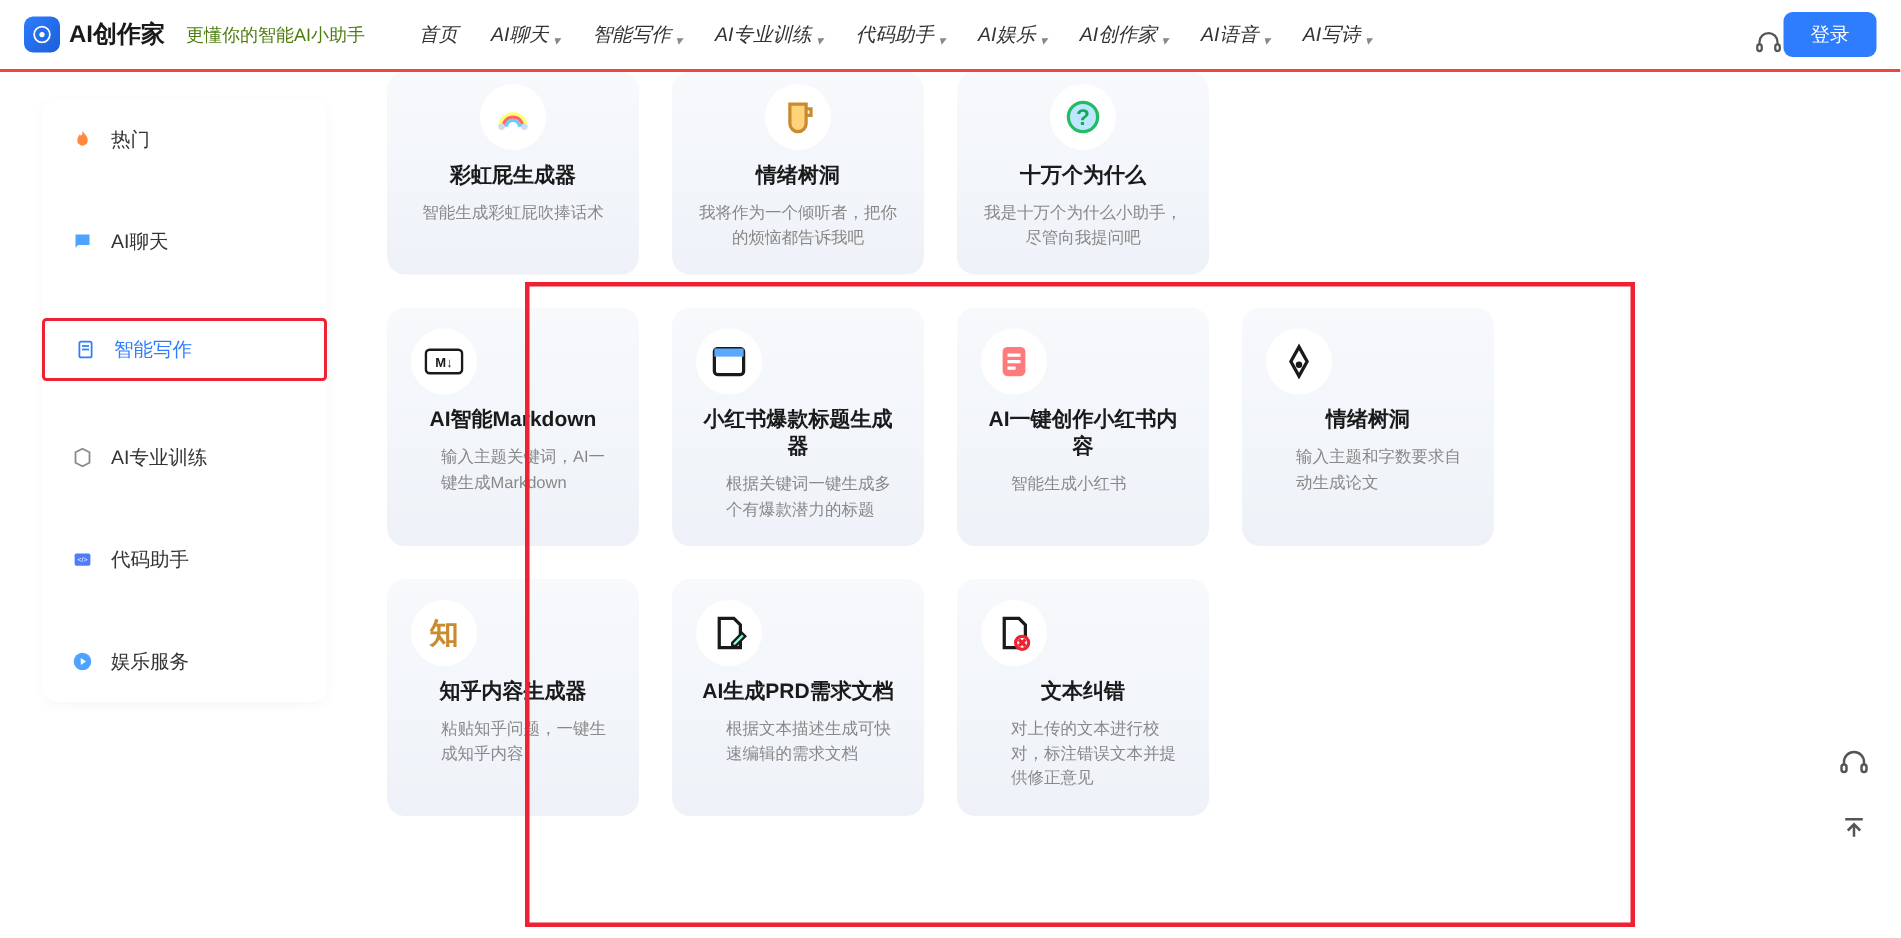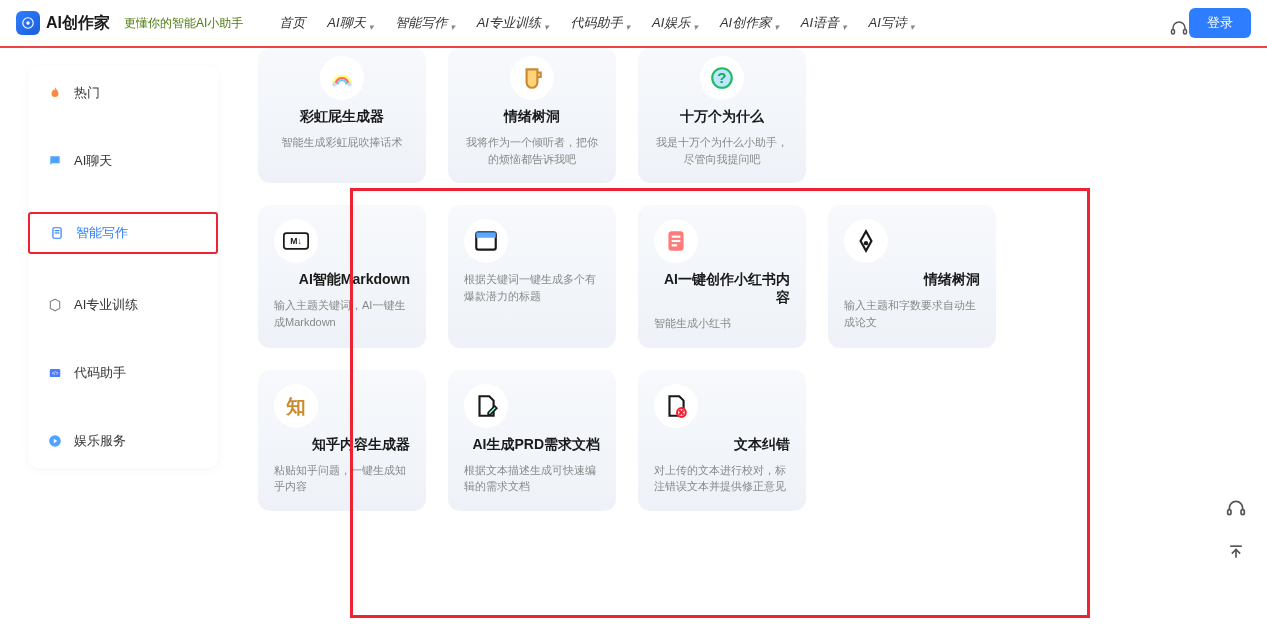--- a/index.html
+++ b/index.html
@@ -61,23 +61,23 @@
   display: flex; flex-direction: column;
 }
 .row.top .card { padding-top: 8px; }
 .card-icon {
   width: 44px; height: 44px; border-radius: 50%; background: #fff;
   display: flex; align-items: center; justify-content: center; margin-bottom: 8px;
   align-self: center;
 }
 .card-icon.left { align-self: flex-start; }
 .card-title { font-size: 14px; font-weight: 600; color: #1a1a1a; margin-bottom: 8px; text-align: center; }
-.card-title.left { text-align: right; }
+.card-title.left { text-align: center; }
 .card-desc { font-size: 11px; color: #888; line-height: 1.5; text-align: center; }
-.card-desc.left { text-align: left; }
+.card-desc.left { text-align: left; margin-left: 20px; }
 .redbox {
   border: 3px solid #e23; position: absolute; pointer-events: none;
 }
 .redbox.main-box { top: 188px; left: 350px; width: 740px; height: 430px; }
 .float-icons {
   position: absolute; right: 18px; bottom: 60px; display: flex; flex-direction: column; gap: 18px;
 }
 .float-icon {
   width: 26px; height: 26px; display: flex; align-items: center; justify-content: center;
   color: #555; cursor: pointer;
@@ -255,20 +255,21 @@
           <div class="card-title left">AI智能Markdown</div>
           <div class="card-desc left">输入主题关键词，AI一键生成Markdown</div>
         </div>
         <div class="card">
           <div class="card-icon left">
               <svg width="26" height="26" viewBox="0 0 24 24">
                 <rect x="3" y="4" width="18" height="16" rx="2" fill="#fff" stroke="#1a1a1a" stroke-width="2"></rect>
                 <rect x="3" y="4" width="18" height="5" fill="#5aa9ff"></rect>
               </svg>
             </div>
+          <div class="card-title left">小红书爆款标题生成器</div>
           <div class="card-desc left">根据关键词一键生成多个有爆款潜力的标题</div>
         </div>
         <div class="card">
           <div class="card-icon left">
               <svg width="26" height="26" viewBox="0 0 24 24">
                 <rect x="5" y="3" width="14" height="18" rx="3" fill="#ff7b7b"></rect>
                 <line x1="8" y1="8" x2="16" y2="8" stroke="#fff" stroke-width="2"></line>
                 <line x1="8" y1="12" x2="16" y2="12" stroke="#fff" stroke-width="2"></line>
                 <line x1="8" y1="16" x2="13" y2="16" stroke="#fff" stroke-width="2"></line>
               </svg>

